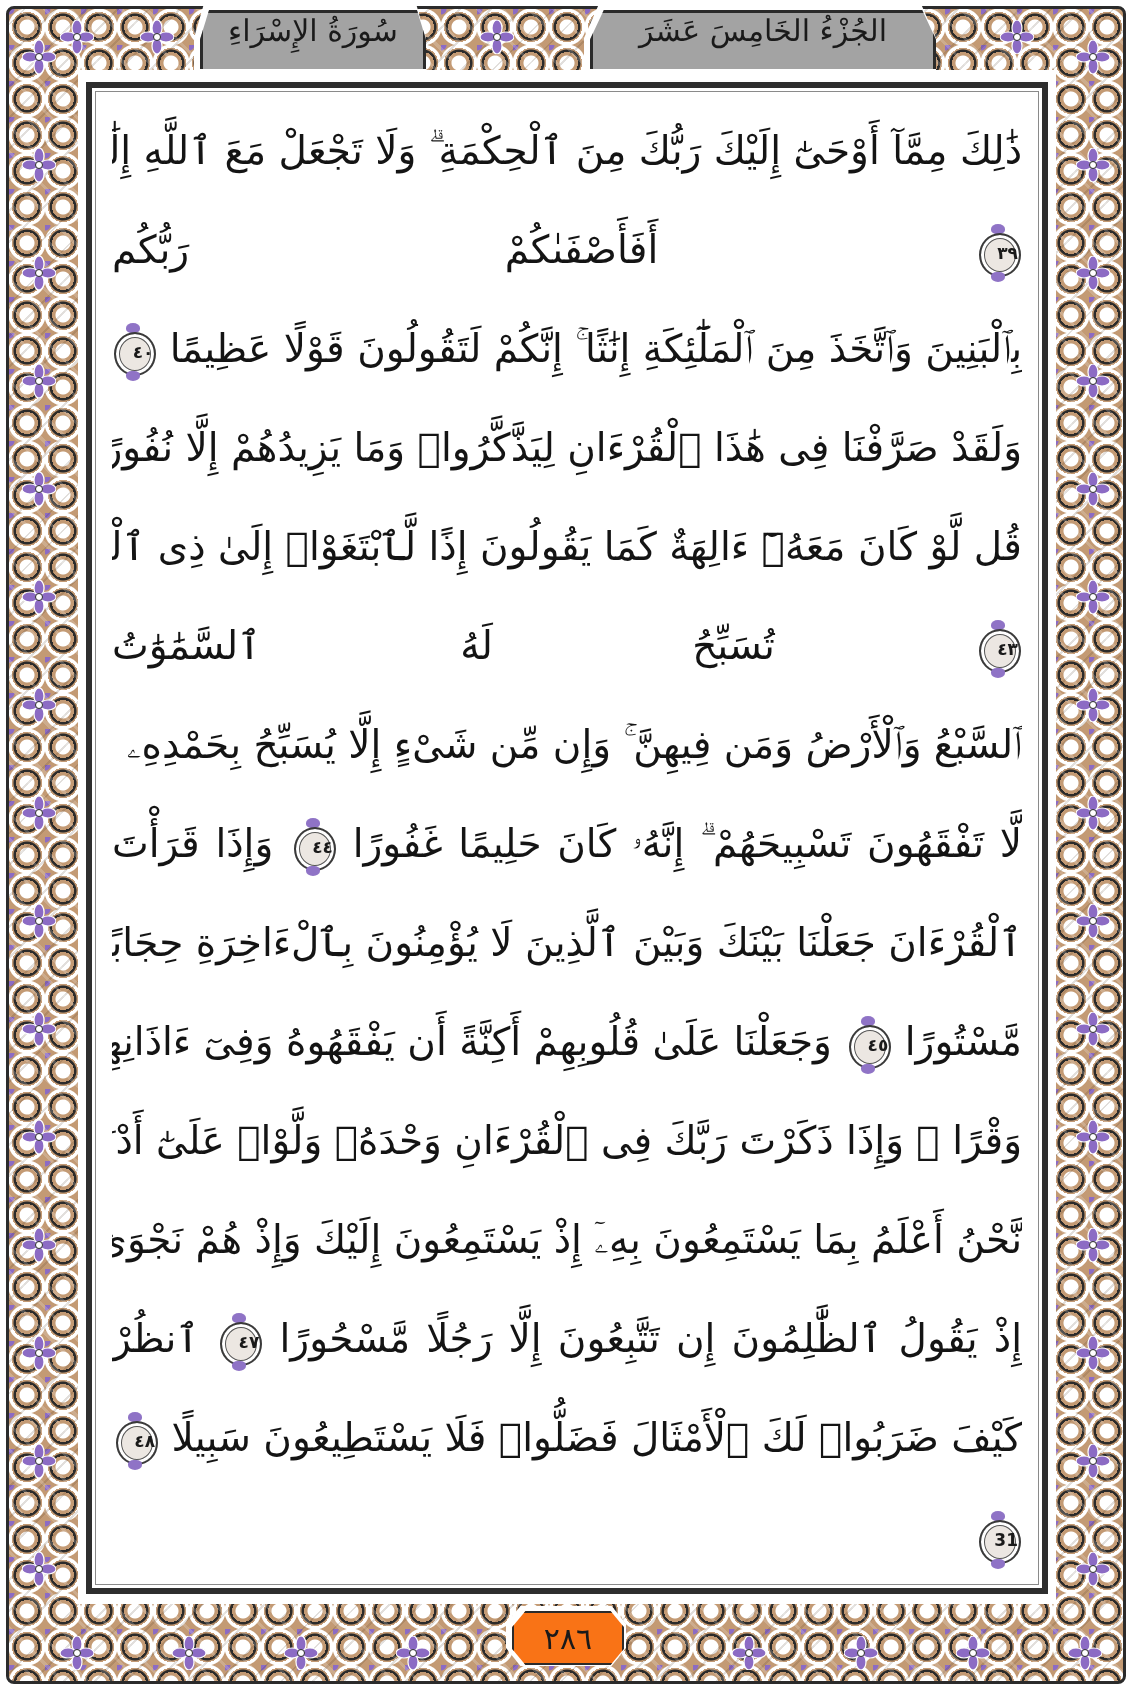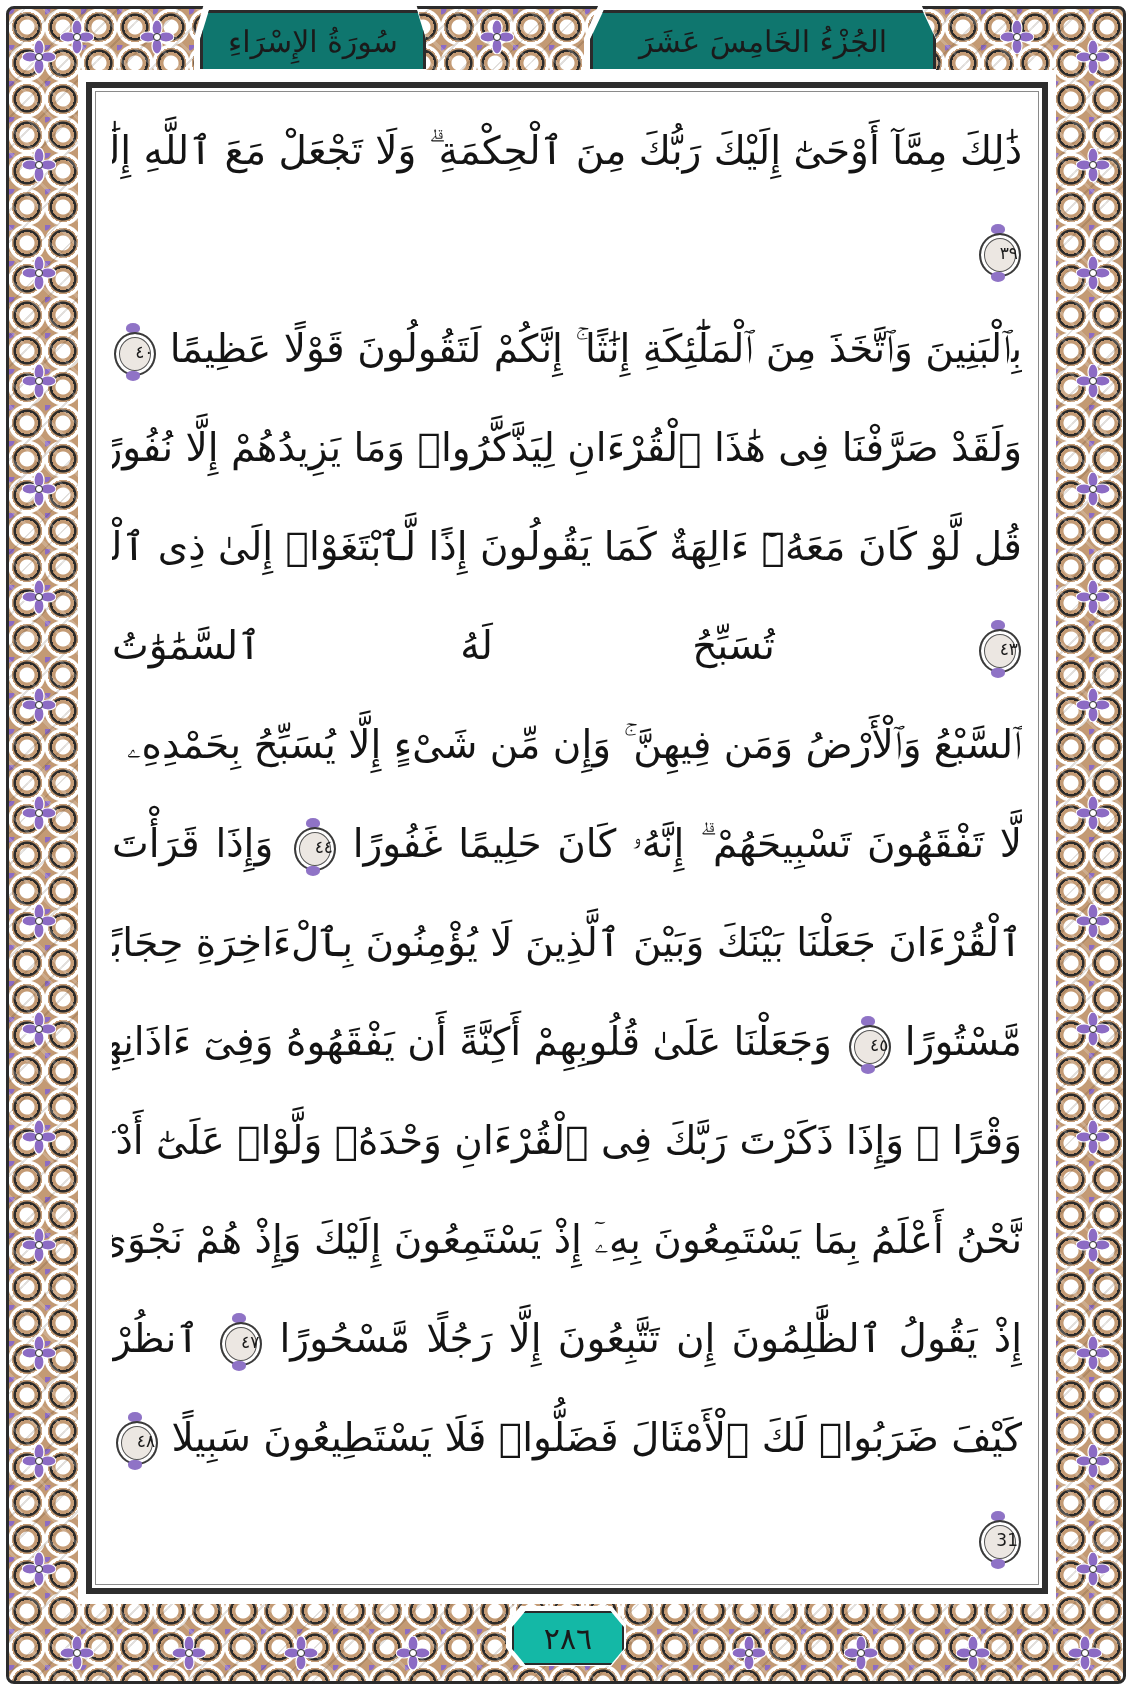--- a/index.html
+++ b/index.html
@@ -31,25 +31,25 @@
     border-radius: 6px;
   }
   
   .flower {
     position: absolute; width: 34px; height: 34px; z-index: 2;
   }
   .flower svg { width: 100%; height: 100%; display: block; }
   
   .cartouche {
     position: absolute; top: 10px; height: 56px; z-index: 3;
-    background: #0f766e;
+    background: #a3a3a3;
     border: 3px solid #2b2b2b;
     border-bottom: none;
     clip-path: polygon(4% 0, 96% 0, 100% 50%, 100% 100%, 0 100%, 0 50%);
-    display: flex; align-items: center; justify-content: center;
+    display: flex; justify-content: center;
     direction: rtl;
     font-family: "DejaVu Serif", serif;
     font-size: 30px; color: #1a1a1a;
   }
   .cartouche.juz { left: 590px; width: 340px; }
   .cartouche.surah { left: 200px; width: 220px; }
   .cartouche-edge {
     position: absolute; top: 6px; height: 64px; z-index: 2;
     background: #ffffff;
     clip-path: polygon(4% 0, 96% 0, 100% 50%, 100% 100%, 0 100%, 0 50%);
@@ -103,32 +103,32 @@
   }
   .ayah .cap-top, .ayah .cap-bot {
     position: absolute; left: 13px; width: 14px; height: 10px;
     background: #8f73c6; border-radius: 50% 50% 40% 40%;
   }
   .ayah .cap-top { top: 0; }
   .ayah .cap-bot { bottom: 0; border-radius: 40% 40% 50% 50%; }
   .ayah .num {
     position: absolute; left: 0; top: 14px; width: 40px; text-align: center;
     font-family: "DejaVu Sans", sans-serif;
-    font-size: 17px; line-height: 30px; color: #1a1a1a; font-weight: normal;
+    font-size: 17px; line-height: 30px; color: #1a1a1a; font-weight: bold;
     direction: rtl;
   }
   
   .page-num-edge {
     position: absolute; left: 506px; top: 1606px; width: 120px; height: 60px;
     background: #ffffff; z-index: 6;
     clip-path: polygon(12% 0, 88% 0, 100% 30%, 100% 70%, 88% 100%, 12% 100%, 0 70%, 0 30%);
   }
   .page-num {
     position: absolute; left: 512px; top: 1611px; width: 108px; height: 50px;
-    background: #14b8a6; z-index: 7;
+    background: #f97316; z-index: 7;
     border: 2px solid #2b2b2b;
     clip-path: polygon(12% 0, 88% 0, 100% 30%, 100% 70%, 88% 100%, 12% 100%, 0 70%, 0 30%);
     display: flex; align-items: center; justify-content: center;
     font-family: "DejaVu Sans", sans-serif; font-size: 30px; color: #1a1a1a;
     direction: rtl;
   }
 </style>
 </head>
 <body>
 
@@ -607,21 +607,21 @@
 <div class="cartouche surah">
   <span>سُورَةُ الإِسْرَاءِ</span>
 </div>
 
 <div class="page-white"></div>
 <div class="page-inner"></div>
 
 <div class="lines">
 
   <div class="line"><span>ذَٰلِكَ مِمَّآ أَوْحَىٰٓ إِلَيْكَ رَبُّكَ مِنَ ٱلْحِكْمَةِ ۗ وَلَا تَجْعَلْ مَعَ ٱللَّهِ إِلَٰهًا</span></div>
-  <div class="line"> <span class="ayah"><span class="cap-top"></span><span class="ring"></span><span class="cap-bot"></span><span class="num">٣٩</span></span> </div>
+  <div class="line"> <span class="ayah"><span class="cap-top"></span><span class="ring"></span><span class="cap-bot"></span><span class="num">٣٩</span></span> <span>أَفَأَصْفَىٰكُمْ رَبُّكُم</span></div>
   <div class="line"><span>بِٱلْبَنِينَ وَٱتَّخَذَ مِنَ ٱلْمَلَٰٓئِكَةِ إِنَٰثًا ۚ إِنَّكُمْ لَتَقُولُونَ قَوْلًا عَظِيمًا</span> <span class="ayah"><span class="cap-top"></span><span class="ring"></span><span class="cap-bot"></span><span class="num">٤٠</span></span></div>
   <div class="line"><span>وَلَقَدْ صَرَّفْنَا فِى هَٰذَا ٱلْقُرْءَانِ لِيَذَّكَّرُوا۟ وَمَا يَزِيدُهُمْ إِلَّا نُفُورًا</span> </div>
   <div class="line"><span>قُل لَّوْ كَانَ مَعَهُۥٓ ءَالِهَةٌ كَمَا يَقُولُونَ إِذًا لَّٱبْتَغَوْا۟ إِلَىٰ ذِى ٱلْعَرْشِ سَبِيلًا</span> </div>
   <div class="line"> <span class="ayah"><span class="cap-top"></span><span class="ring"></span><span class="cap-bot"></span><span class="num">٤٣</span></span> <span>تُسَبِّحُ لَهُ ٱلسَّمَٰوَٰتُ</span></div>
   <div class="line"><span>ٱلسَّبْعُ وَٱلْأَرْضُ وَمَن فِيهِنَّ ۚ وَإِن مِّن شَىْءٍ إِلَّا يُسَبِّحُ بِحَمْدِهِۦ وَلَٰكِن</span></div>
   <div class="line"><span>لَّا تَفْقَهُونَ تَسْبِيحَهُمْ ۗ إِنَّهُۥ كَانَ حَلِيمًا غَفُورًا</span> <span class="ayah"><span class="cap-top"></span><span class="ring"></span><span class="cap-bot"></span><span class="num">٤٤</span></span> <span>وَإِذَا قَرَأْتَ</span></div>
   <div class="line"><span>ٱلْقُرْءَانَ جَعَلْنَا بَيْنَكَ وَبَيْنَ ٱلَّذِينَ لَا يُؤْمِنُونَ بِٱلْءَاخِرَةِ حِجَابًا</span></div>
   <div class="line"><span>مَّسْتُورًا</span> <span class="ayah"><span class="cap-top"></span><span class="ring"></span><span class="cap-bot"></span><span class="num">٤٥</span></span> <span>وَجَعَلْنَا عَلَىٰ قُلُوبِهِمْ أَكِنَّةً أَن يَفْقَهُوهُ وَفِىٓ ءَاذَانِهِمْ</span></div>
   <div class="line"><span>وَقْرًا ۚ وَإِذَا ذَكَرْتَ رَبَّكَ فِى ٱلْقُرْءَانِ وَحْدَهُۥ وَلَّوْا۟ عَلَىٰٓ أَدْبَٰرِهِمْ نُفُورًا</span> </div>
   <div class="line"><span>نَّحْنُ أَعْلَمُ بِمَا يَسْتَمِعُونَ بِهِۦٓ إِذْ يَسْتَمِعُونَ إِلَيْكَ وَإِذْ هُمْ نَجْوَىٰٓ</span></div>

